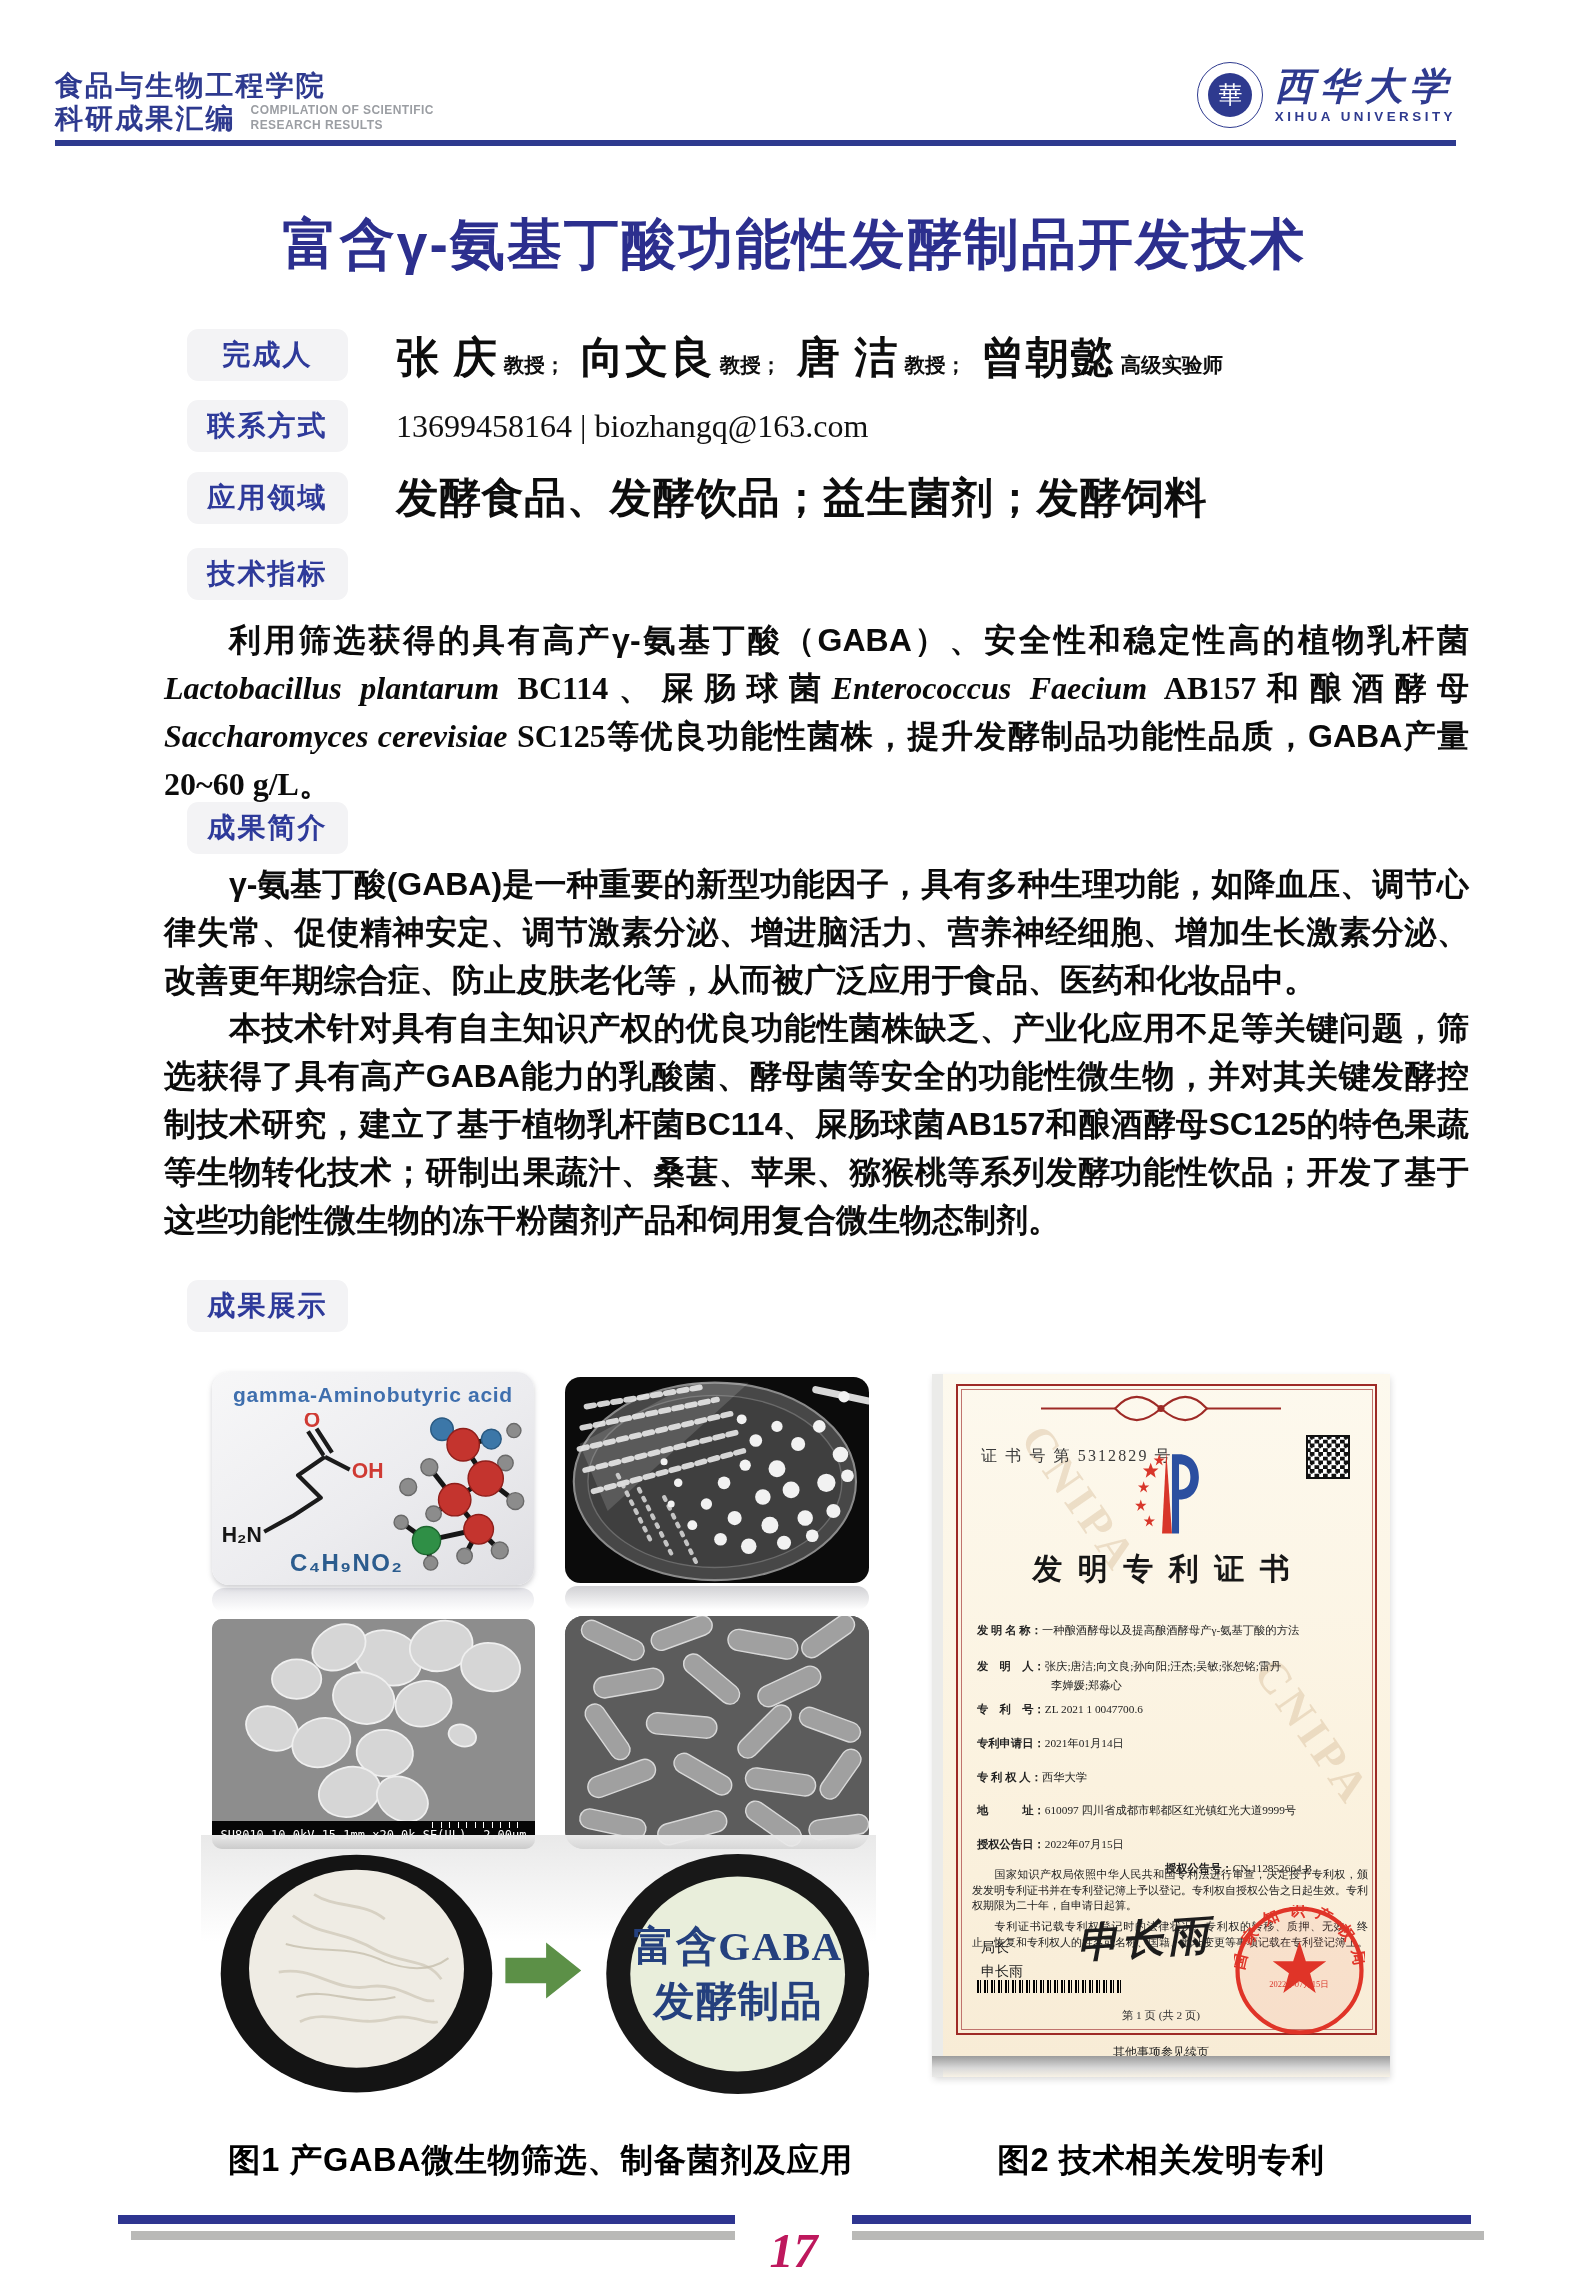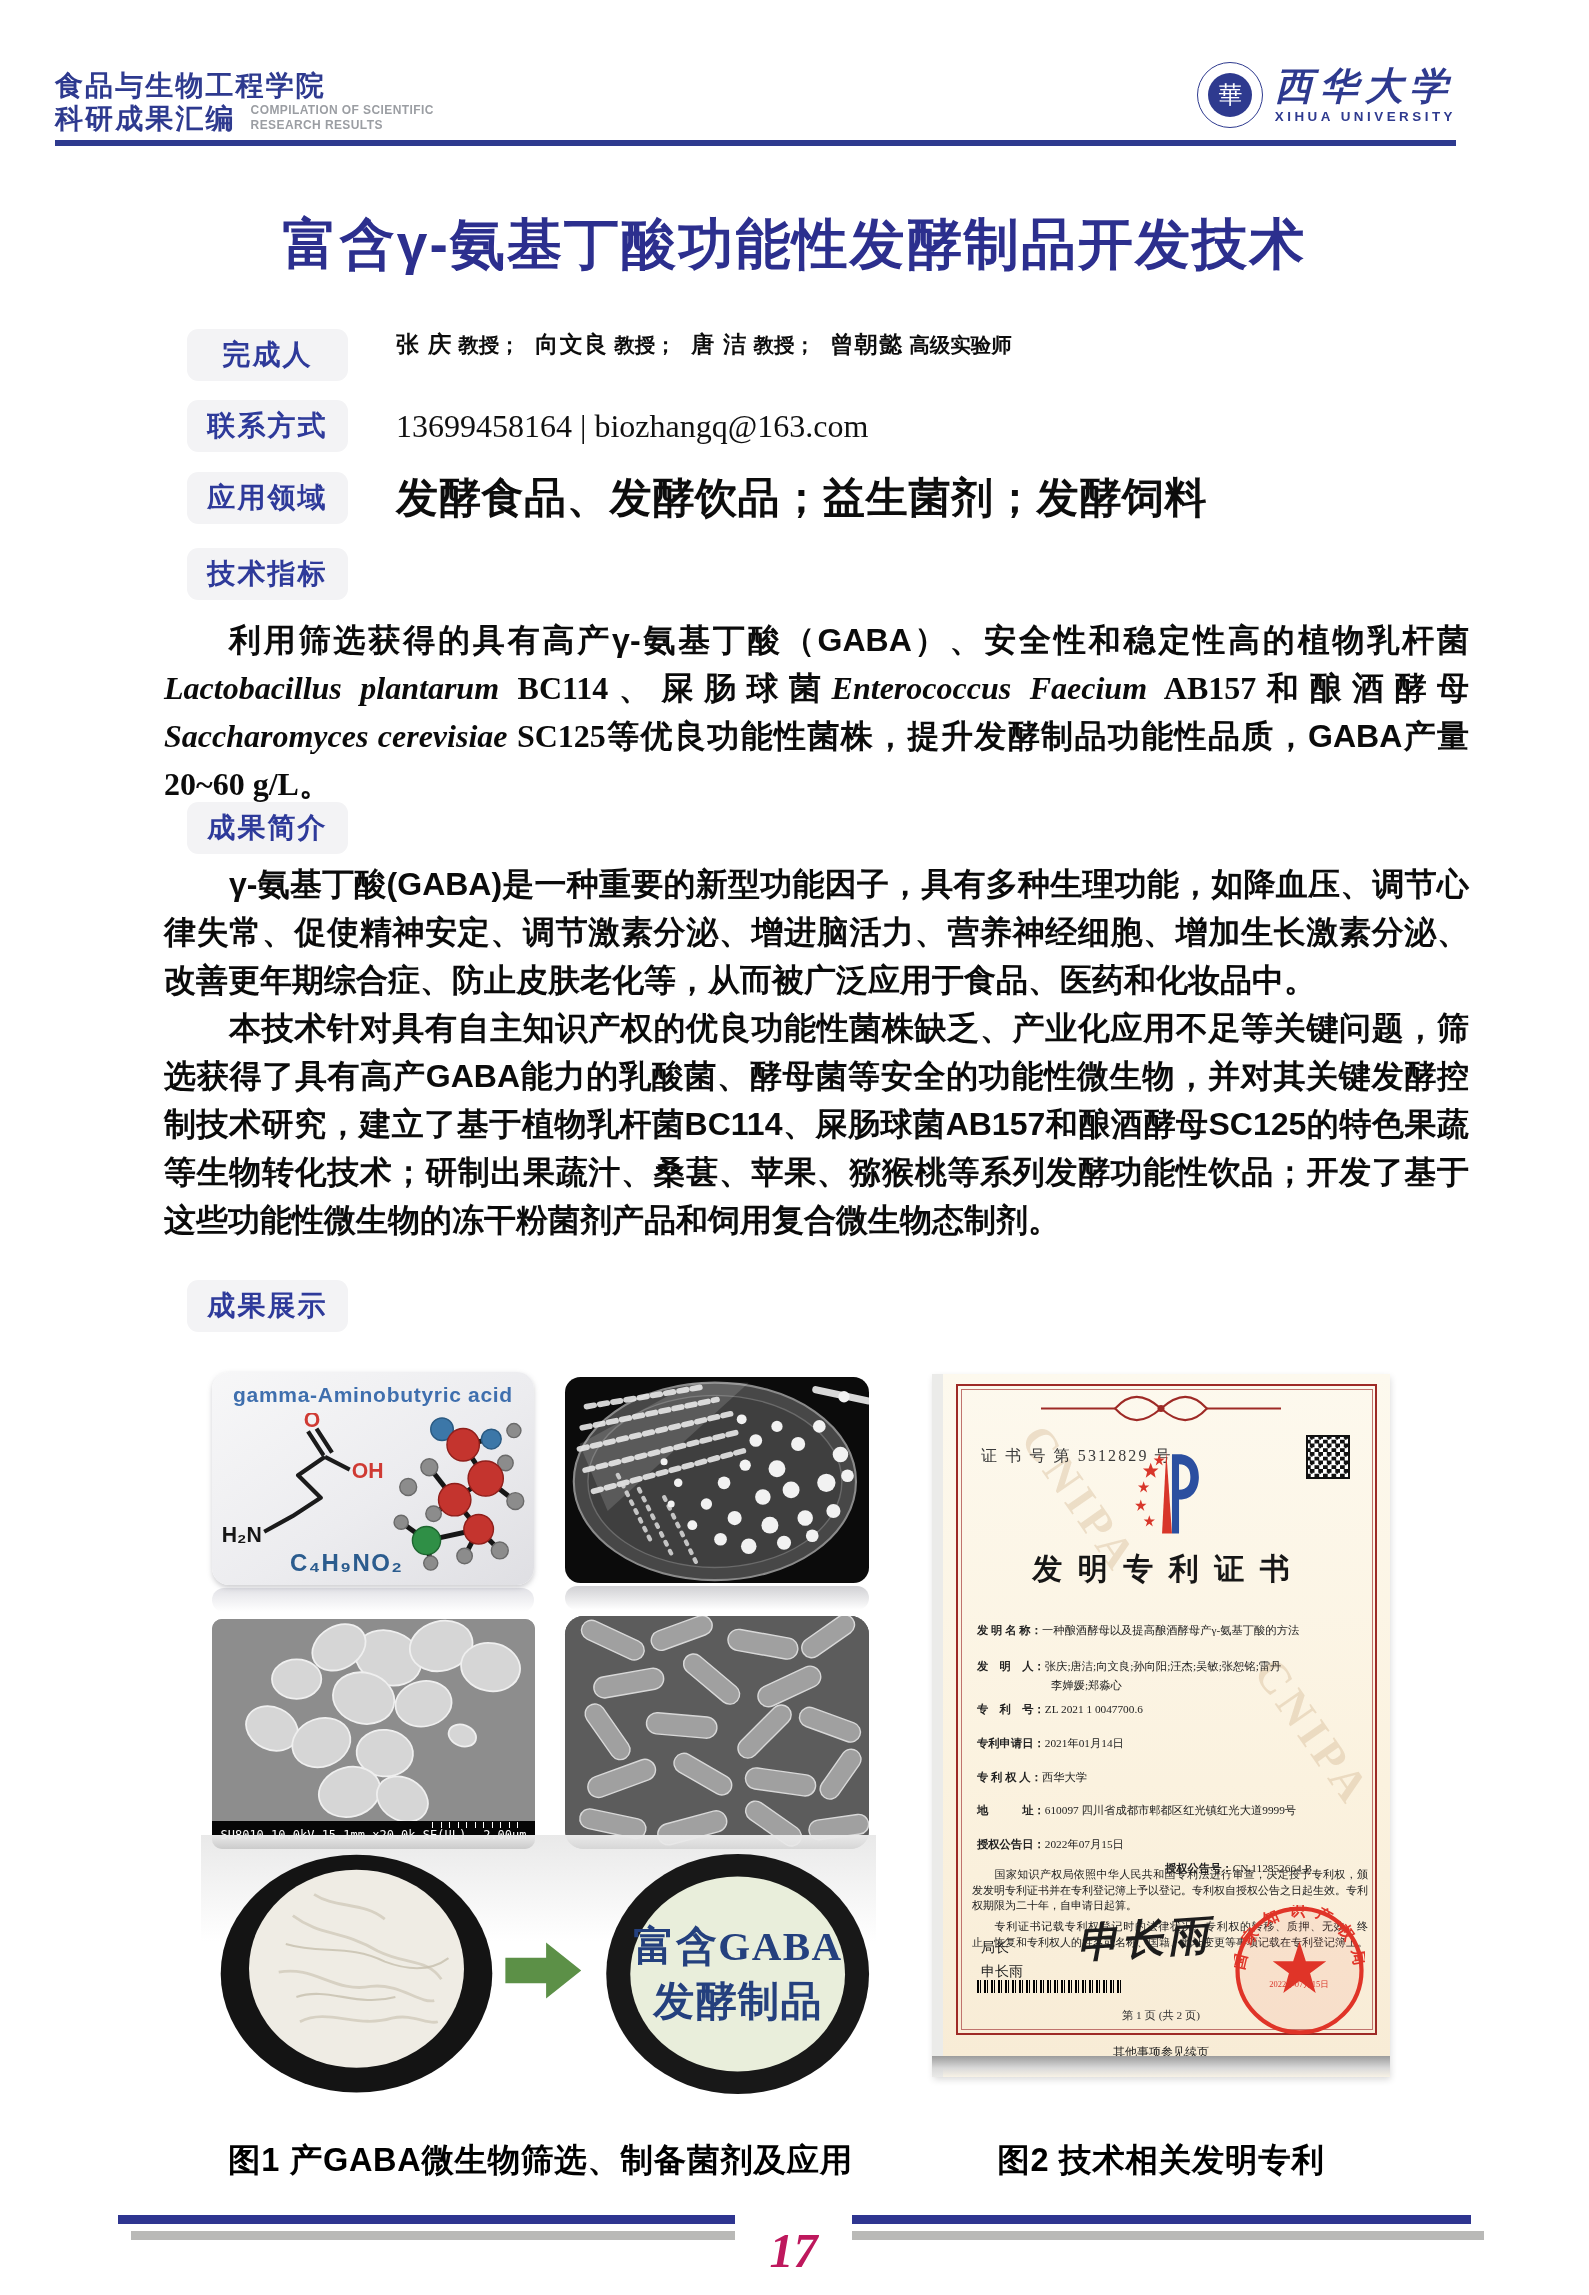--- a/index.html
+++ b/index.html
@@ -21,21 +21,21 @@
   .univ-cn { font-family:"Liberation Serif",serif; font-style:italic; font-weight:700; font-size:38px; color:#2e3a8f; letter-spacing:7px; line-height:41px; }
   .univ-en { font-size:13.4px; font-weight:700; color:#2e3a8f; letter-spacing:3.5px; margin-top:2.8px; }
   .header-rule { position:absolute; left:55px; top:140px; width:1401px; height:6.4px; background:#2e3a8f; }
   
   .main-title { position:absolute; left:0; right:0; top:208px; text-align:center; font-size:55px; font-weight:900; color:#2c2f8e; letter-spacing:2.1px; }
   
   .chip { position:absolute; left:187px; width:161px; height:52px; background:#f3f3f5; border-radius:11.3px;
           display:flex; align-items:center; justify-content:center; font-size:28px; font-weight:800; color:#2e3a9a; letter-spacing:2.1px; }
   
   .authors { position:absolute; left:396px; top:329px; height:52px; display:flex; align-items:baseline; }
-  .author-name { font-size:23px; font-weight:900; color:#0d0d0d; letter-spacing:1.4px; white-space:pre; }
+  .author-name { font-size:43px; font-weight:900; color:#0d0d0d; letter-spacing:1.4px; white-space:pre; }
   .author-title { font-size:20.5px; font-weight:700; color:#0d0d0d; margin-left:5.7px; margin-right:15.5px; }
   .contact-row { position:absolute; left:396px; top:400px; height:52px; display:flex; align-items:center; font-family:"Liberation Serif",serif; font-size:32px; color:#111; }
   .application-row { position:absolute; left:396px; top:472px; height:52px; display:flex; align-items:center; font-size:42px; font-weight:700; color:#0d0d0d; letter-spacing:0.7px; }
   
   .para { color:#0b0b0b; font-size:32px; line-height:48px; text-align:justify; font-weight:700; }
   .indicators-para { position:absolute; left:164px; top:616px; width:1305px; text-indent:65px; }
   .intro-block { position:absolute; left:164px; top:860px; width:1305px; }
   .intro-block p { text-indent:65px; }
   .it  { font-family:"Liberation Serif",serif; font-style:italic; font-weight:600; }
   .lat { font-family:"Liberation Serif",serif; font-weight:600; }

